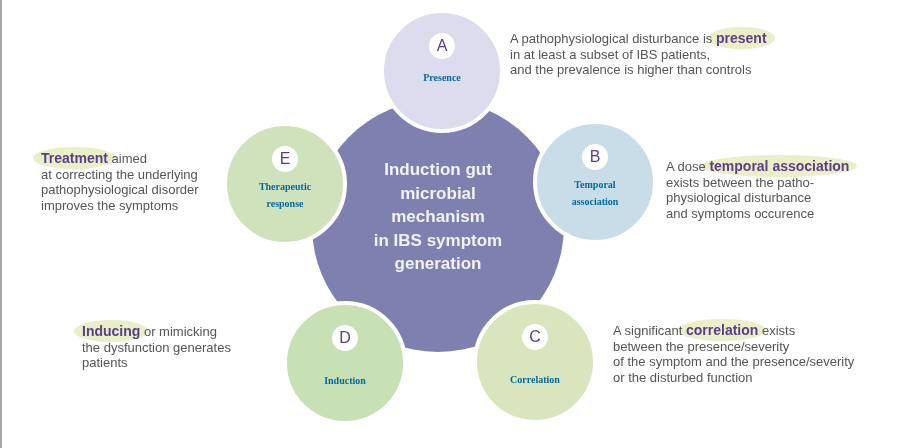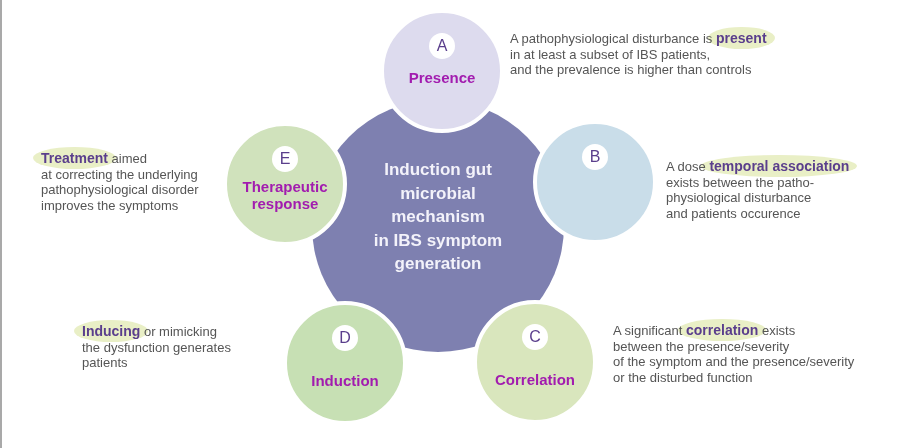--- a/index.html
+++ b/index.html
@@ -8,21 +8,21 @@
   .left-border { position: absolute; left: 0; top: 0; width: 2px; height: 448px; background: #a9a9a9; }
   .circle { position: absolute; border-radius: 50%; box-sizing: border-box; }
   .hub { left: 312px; top: 100px; width: 252px; height: 252px; background: #7e80b0; }
   .hub-text { position: absolute; left: 0; right: 0; top: 58px; text-align: center;
               color: #f3f2fa; font-weight: bold; font-size: 17px; line-height: 23.5px; }
   .node { width: 124px; height: 124px; border: 4px solid #ffffff; }
   .node-letter { position: absolute; left: 50%; top: 20px; width: 26px; height: 26px; margin-left: -13px;
                  border-radius: 50%; background: #ffffff; color: #5a3e8c; font-size: 16px;
                  line-height: 26px; text-align: center; }
   .node-label { position: absolute; left: 0; right: 0; top: 56px; text-align: center;
-                color: #a21caf; font-weight: bold; font-size: 15px; line-height: 17px; }
+                color: #0369a1; font-weight: bold; font-size: 10px; line-height: 17px; font-family: Liberation Serif, serif; }
   #node-a { left: 380px; top: 9px; background: #dddbee; }
   #node-b { left: 533px; top: 120px; background: #c9dde9; }
   #node-c { left: 473px; top: 300px; background: #d9e6bd; }
   #node-d { left: 283px; top: 301px; background: #c7e0b4; }
   #node-e { left: 223px; top: 122px; background: #d0e2bc; }
   #node-b .node-label, #node-e .node-label { top: 52px; }
   #node-c .node-label, #node-d .node-label { top: 56px; margin-top: 11px; }
 
   .desc { position: absolute; color: #555555; font-size: 13px; line-height: 15.5px; white-space: nowrap; }
   .hl { position: relative; color: #5a3e8c; font-weight: bold; font-size: 14px; }
@@ -53,20 +53,24 @@
 
 <div class="circle node" id="node-a" style="background: rgb(221, 219, 238);">
   <div class="node-letter">A</div>
   <div class="node-label">
     <span class="line">Presence</span>
   </div>
 </div>
 
 <div class="circle node" id="node-b" style="background: rgb(201, 221, 233);">
   <div class="node-letter">B</div>
+  <div class="node-label">
+    <span class="line">Temporal</span>
+    <span class="line">association</span>
+  </div>
 </div>
 
 <div class="circle node" id="node-c" style="background: rgb(217, 230, 189);">
   <div class="node-letter">C</div>
   <div class="node-label">
     <span class="line">Correlation</span>
   </div>
 </div>
 
 <div class="circle node" id="node-d" style="background: rgb(199, 224, 180);">
@@ -87,21 +91,21 @@
 <div class="desc" id="desc-a">
   <span class="line"><span>A pathophysiological disturbance is </span><span class="hl">present</span><span></span></span>
   <span class="line">in at least a subset of IBS patients,</span>
   <span class="line">and the prevalence is higher than controls</span>
 </div>
 
 <div class="desc" id="desc-b">
   <span class="line"><span>A dose </span><span class="hl">temporal association</span><span></span></span>
   <span class="line">exists between the patho-</span>
   <span class="line">physiological disturbance</span>
-  <span class="line">and patients occurence</span>
+  <span class="line">and symptoms occurence</span>
 </div>
 
 <div class="desc" id="desc-c">
   <span class="line"><span>A significant </span><span class="hl">correlation</span><span> exists</span></span>
   <span class="line">between the presence/severity</span>
   <span class="line">of the symptom and the presence/severity</span>
   <span class="line">or the disturbed function</span>
 </div>
 
 <div class="desc" id="desc-d">

